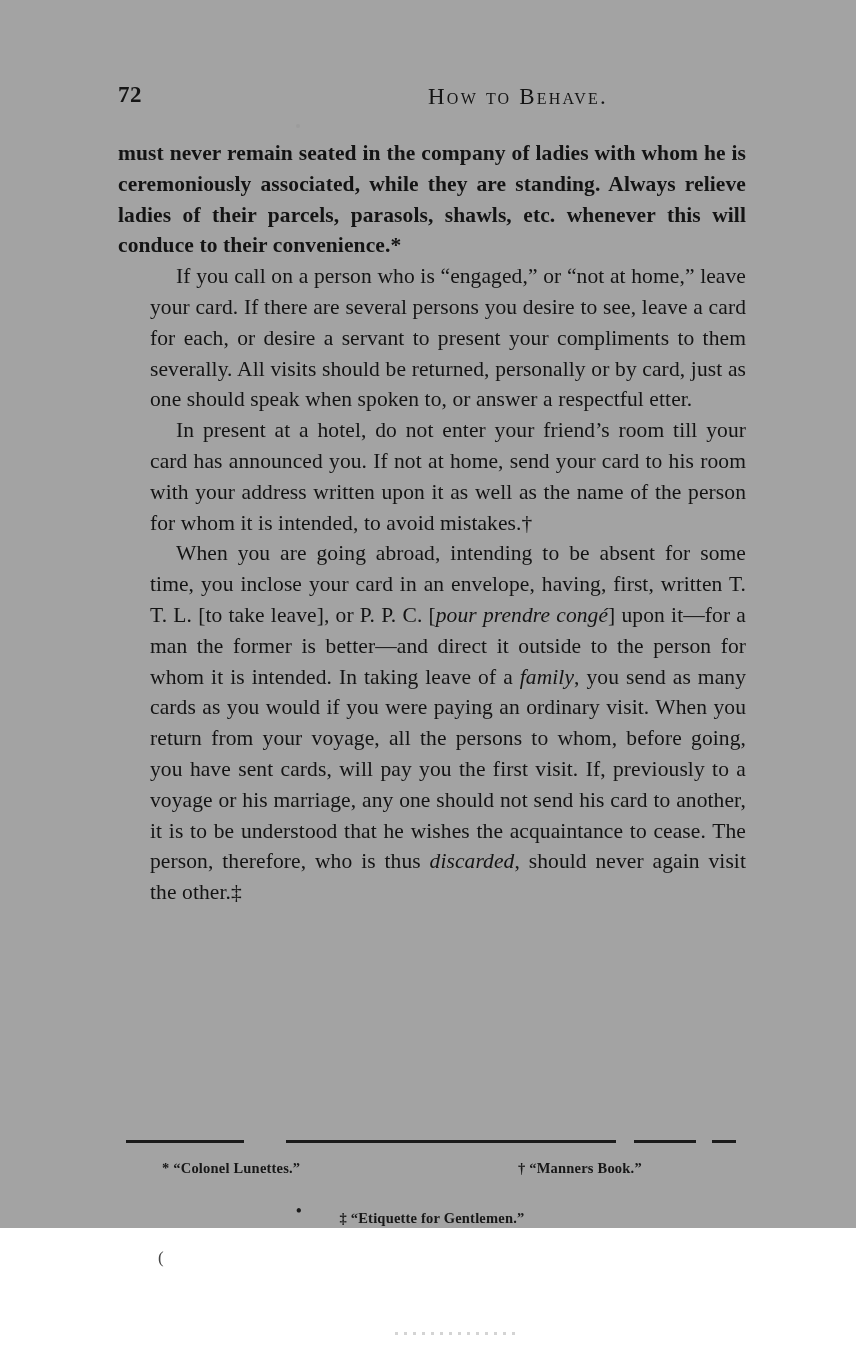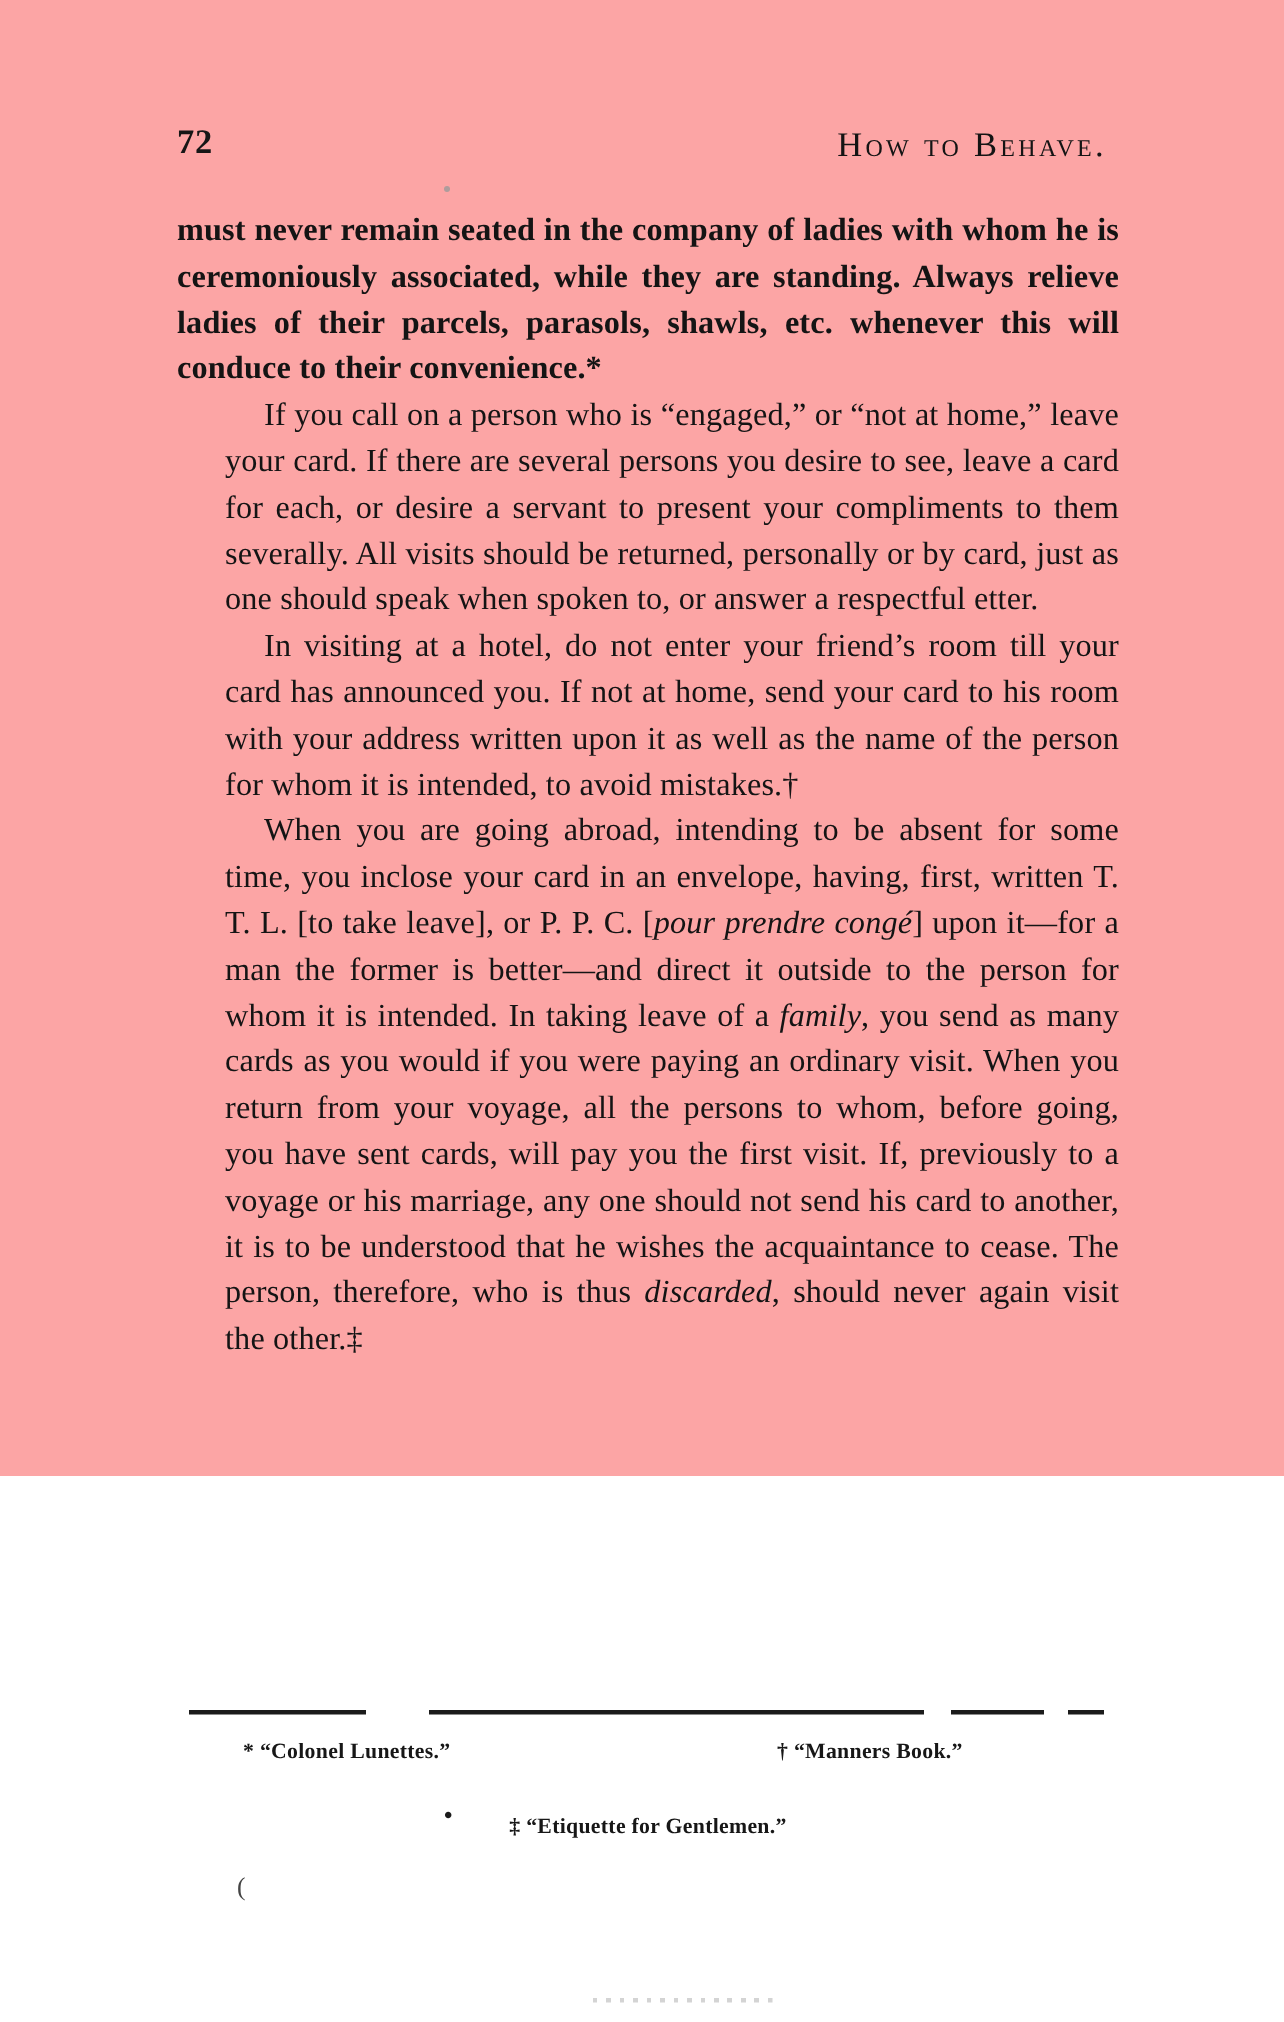--- a/index.html
+++ b/index.html
@@ -12,22 +12,22 @@
     height: 1348px;
     position: relative;
     font-family: "Liberation Serif", serif;
     color: #1a1a1a;
     overflow: hidden;
   }
   .page {
     position: absolute;
     left: 0; top: 0;
     width: 856px;
-    height: 984px;
-    background: #fca5a5;
+    height: 1228px;
+    background: #a3a3a3;
   }
   
   .head {
     position: absolute;
     left: 118px;
     top: 78px;
     width: 620px;
     height: 40px;
   }
   .folio {
@@ -38,21 +38,21 @@
     font-weight: bold;
     font-size: 23px;
     letter-spacing: 0.5px;
     color: #161616;
   }
   .running-title {
     position: absolute;
     left: 180px;
     top: 6px;
     width: 440px;
-    text-align: right;
+    text-align: center;
     font-variant: small-caps;
     font-size: 23px;
     letter-spacing: 2.2px;
     color: #141414;
     font-family: "Liberation Serif", serif;
   }
   
   .textblock {
     position: absolute;
     left: 118px;
@@ -175,21 +175,21 @@
   <div class="head">
     <div class="folio">72</div>
     <div class="running-title">How to Behave.</div>
   </div>
 
   <div class="top-speckle"></div>
 
   <div class="textblock">
     <p class="para noindent">must never remain seated in the company of ladies with whom he is ceremoniously associated, while they are standing.   Always relieve ladies of their parcels, parasols, shawls, etc. whenever this will conduce to their convenience.*</p>
     <p class="para"><span class="indent"></span><span>If you call on a person who is “engaged,” or “not at home,” leave your card.   If there are several persons you desire to see, leave a card for each, or desire a servant to present your compliments to them severally.   All visits should be returned, personally or by card, just as one should speak when spoken to, or answer a respectful etter.</span></p>
-    <p class="para"><span class="indent"></span><span>In visiting at a hotel, do not enter your friend’s room till your card has announced you.   If not at home, send your card to his room with your address written upon it as well as the name of the person for whom it is intended, to avoid mistakes.†</span></p>
+    <p class="para"><span class="indent"></span><span>In present at a hotel, do not enter your friend’s room till your card has announced you.   If not at home, send your card to his room with your address written upon it as well as the name of the person for whom it is intended, to avoid mistakes.†</span></p>
     <p class="para"><span class="indent"></span><span>When you are going abroad, intending to be absent for some time, you inclose your card in an envelope, having, first, written T. T. L. [to take leave], or P. P. C. [</span><span class="it">pour prendre congé</span><span>] upon it—for a man the former is better—and direct it outside to the person for whom it is intended. In taking leave of a </span><span class="it">family</span><span>, you send as many cards as you would if you were paying an ordinary visit.   When you return from your voyage, all the persons to whom, before going, you have sent cards, will pay you the first visit.   If, previously to a voyage or his marriage, any one should not send his card to another, it is to be understood that he wishes the acquaintance to cease.   The person, therefore, who is thus </span><span class="it">discarded</span><span>, should never again visit the other.‡</span></p>
   </div>
 
   <div class="fnrule">
     <span class="s1"></span>
     <span class="s2"></span>
     <span class="s3"></span>
     <span class="s4"></span>
   </div>
 

